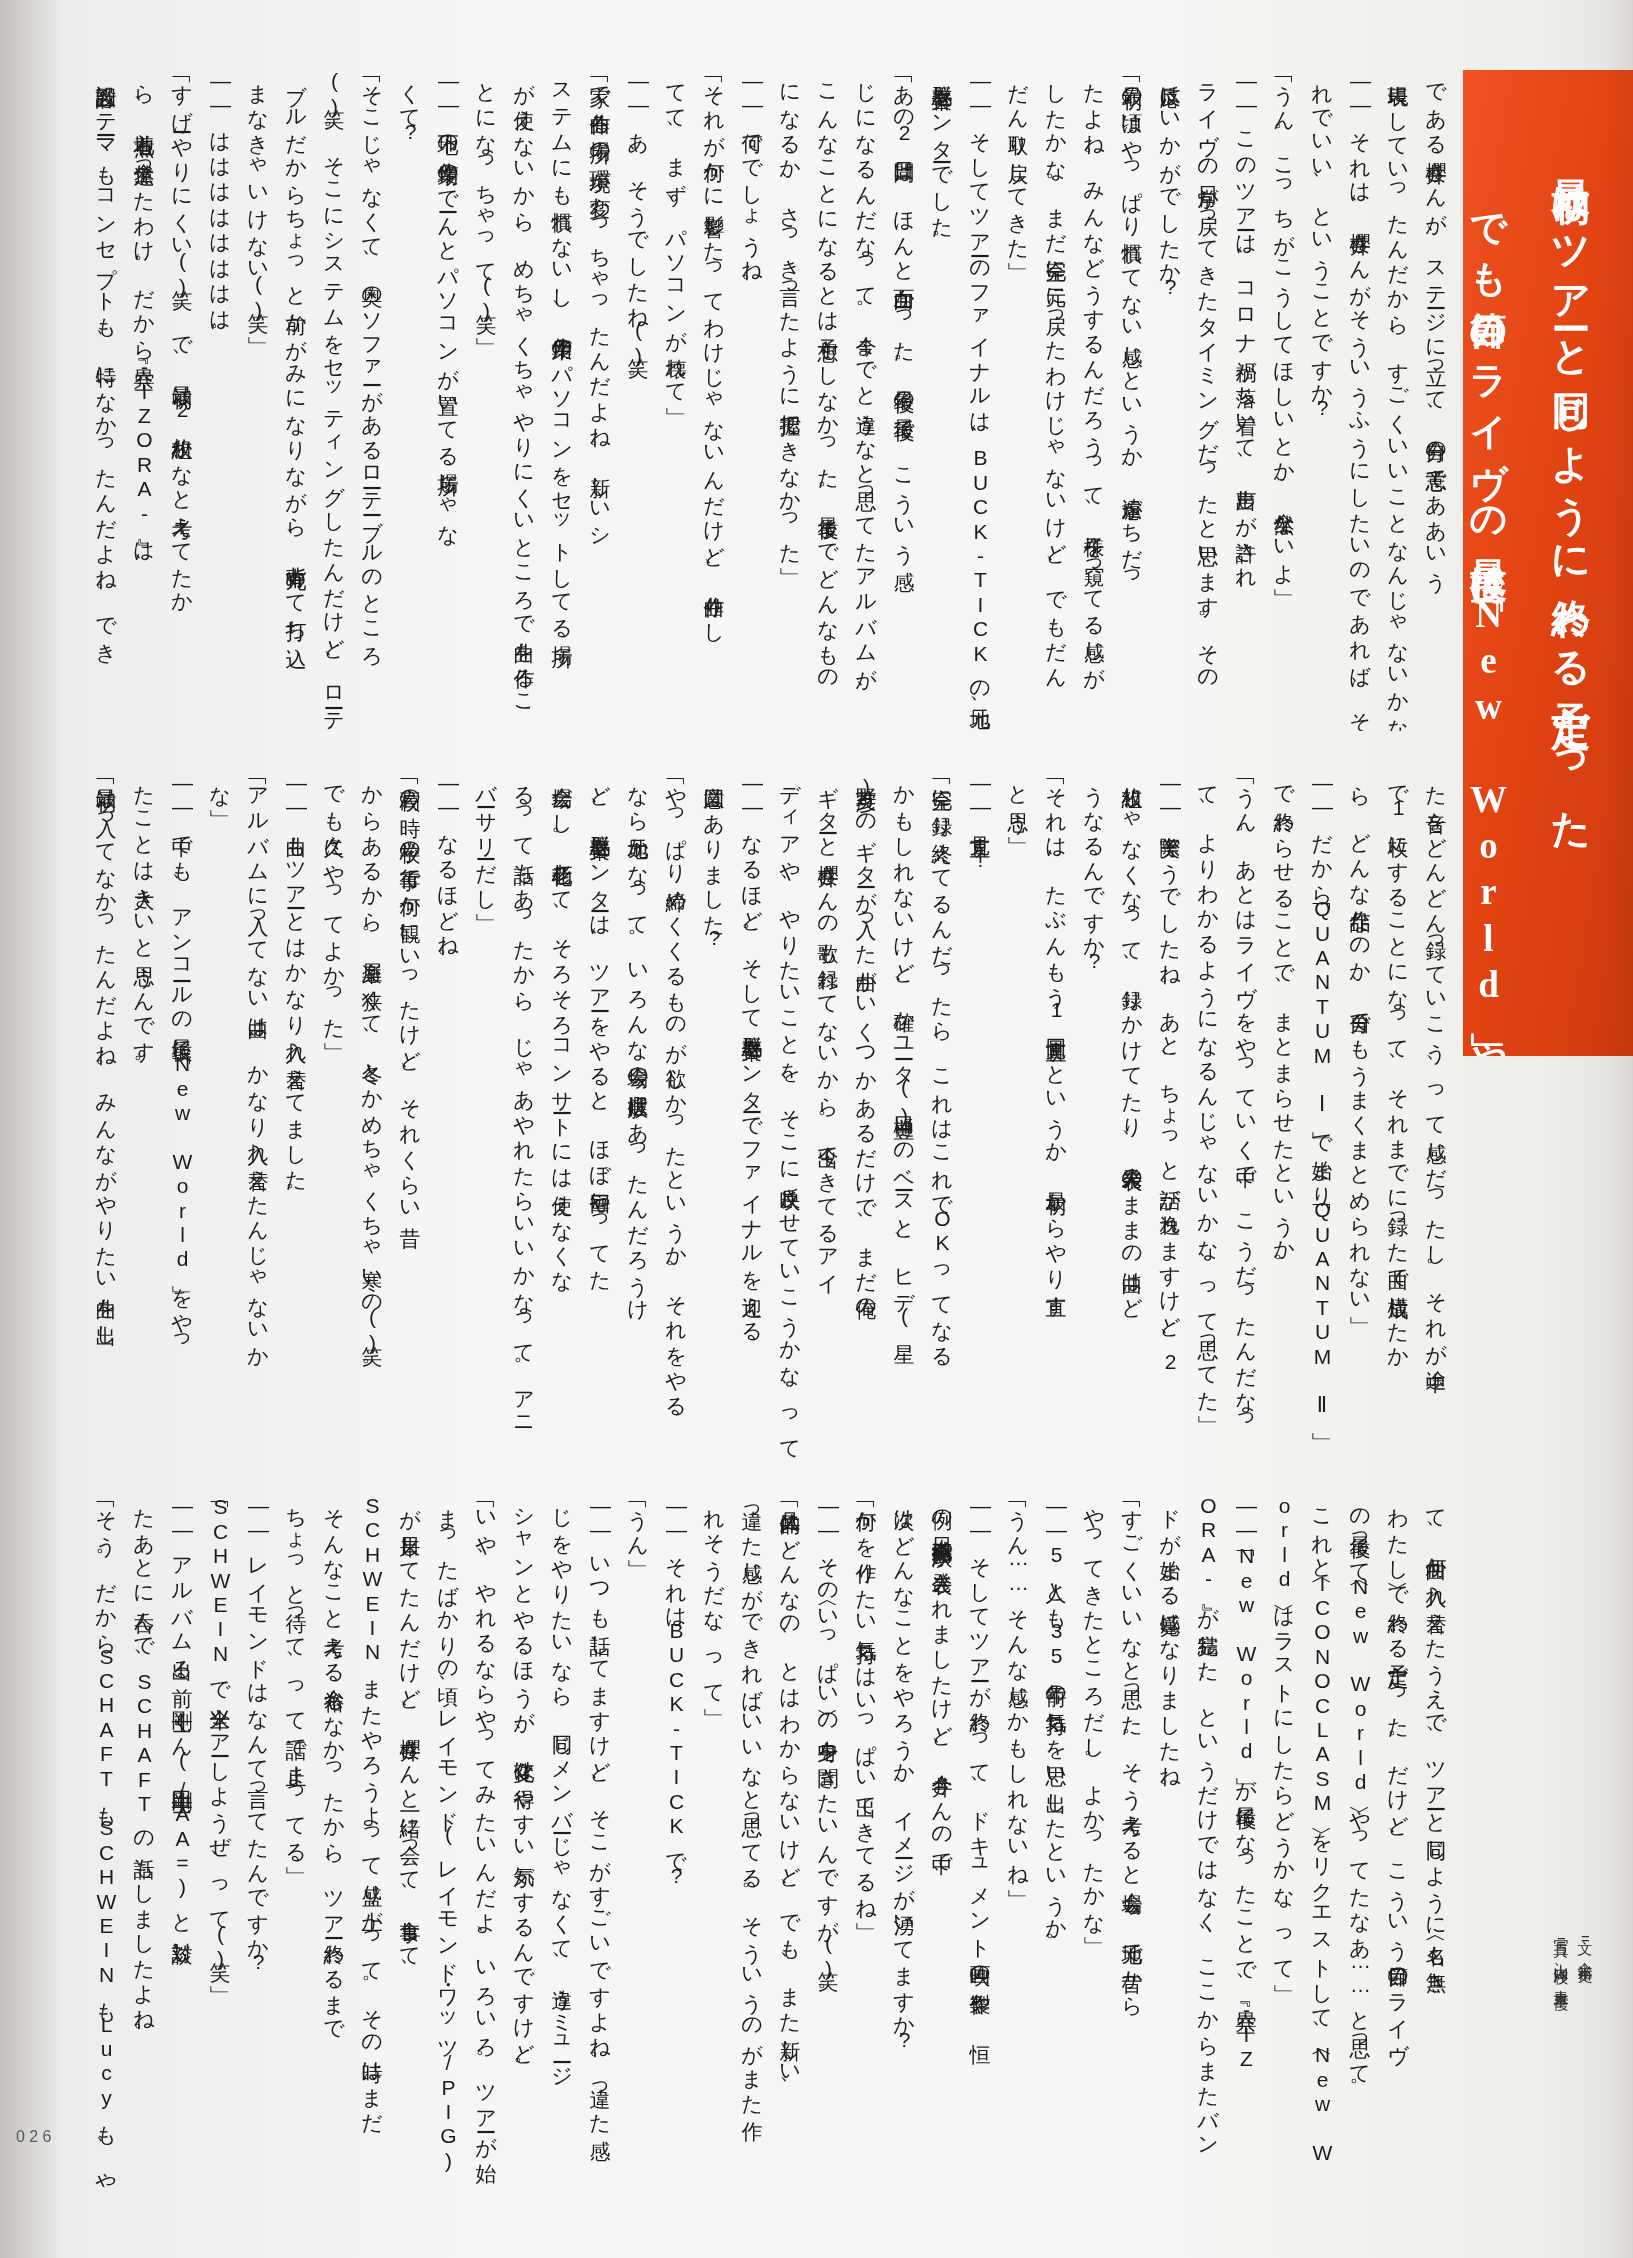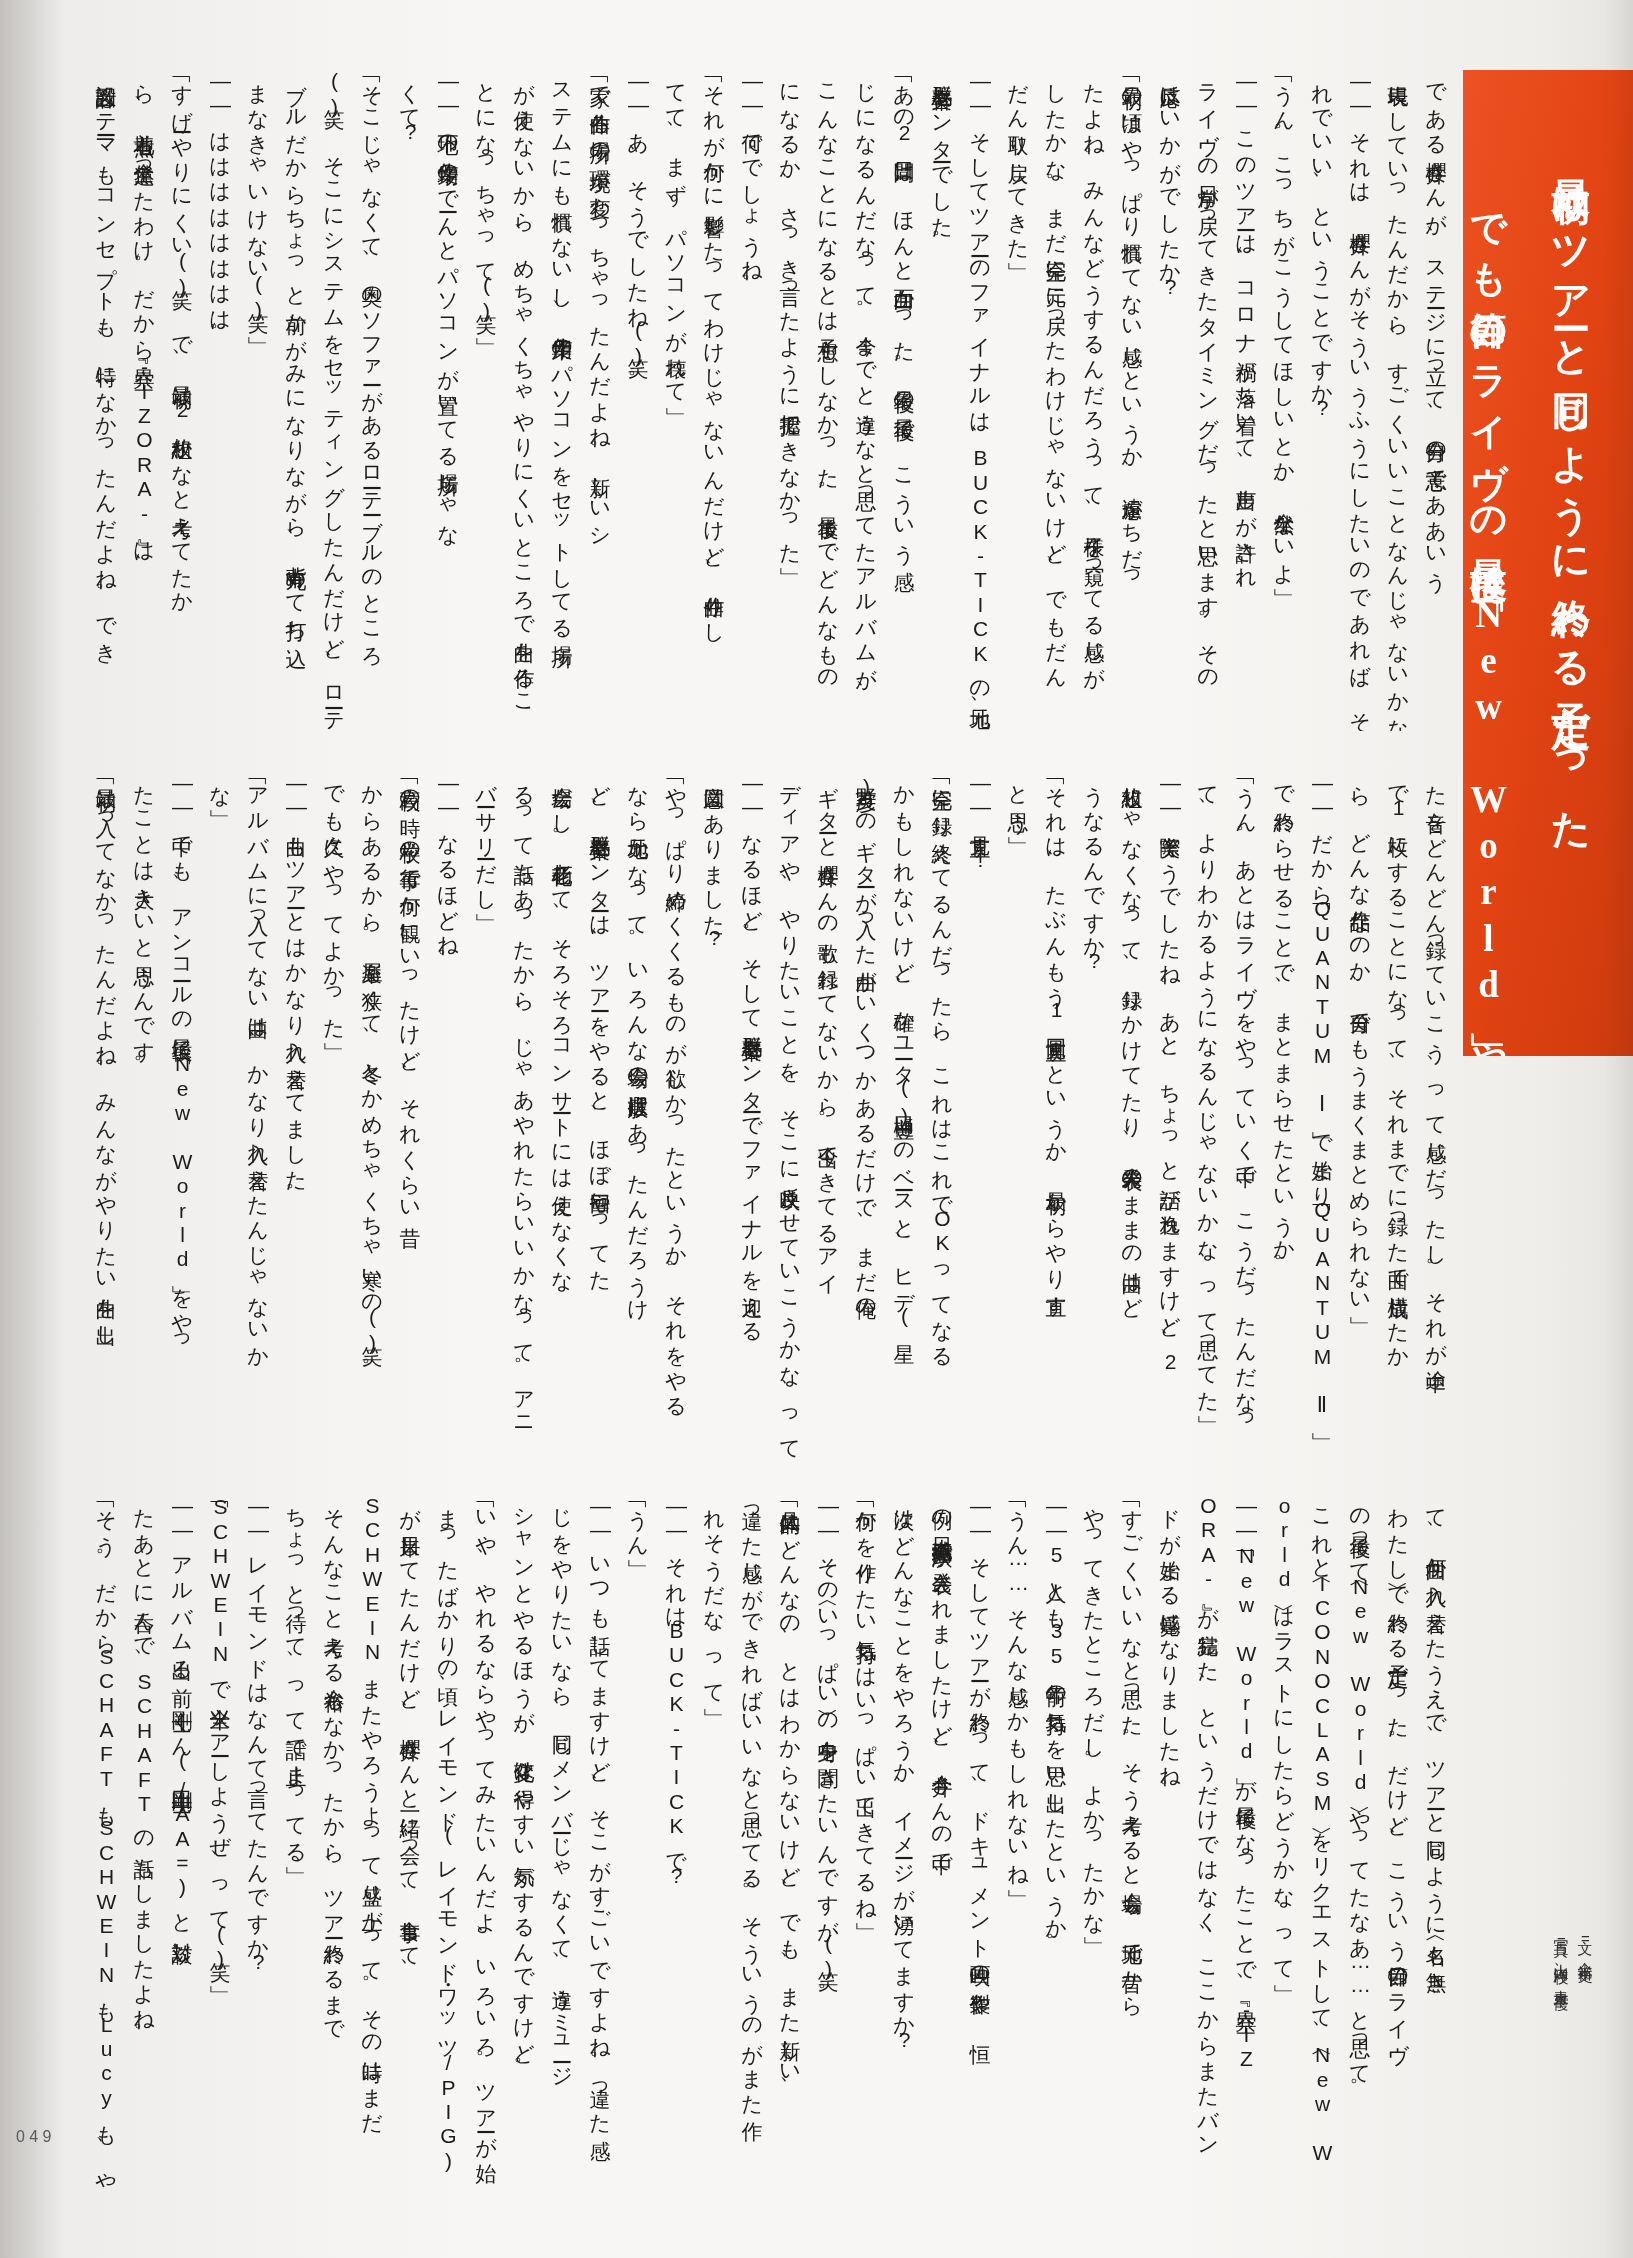--- a/index.html
+++ b/index.html
@@ -186,16 +186,16 @@
   <aside class="headline">
     <p class="hl1">最初はツアーと同じように終わる予定だった</p>
     <p class="hl2">でも節目のライヴの最後は「New World」やってたなと思って</p>
   </aside>
 
   <div class="credits">
     <p>文=金光裕史</p>
     <p>写真=山内洋枝、青木早霞</p>
   </div>
 
-  <div class="pagenum">049</div>
+  <div class="pagenum">026</div>
 
 </div>
 
 
 </body></html>

